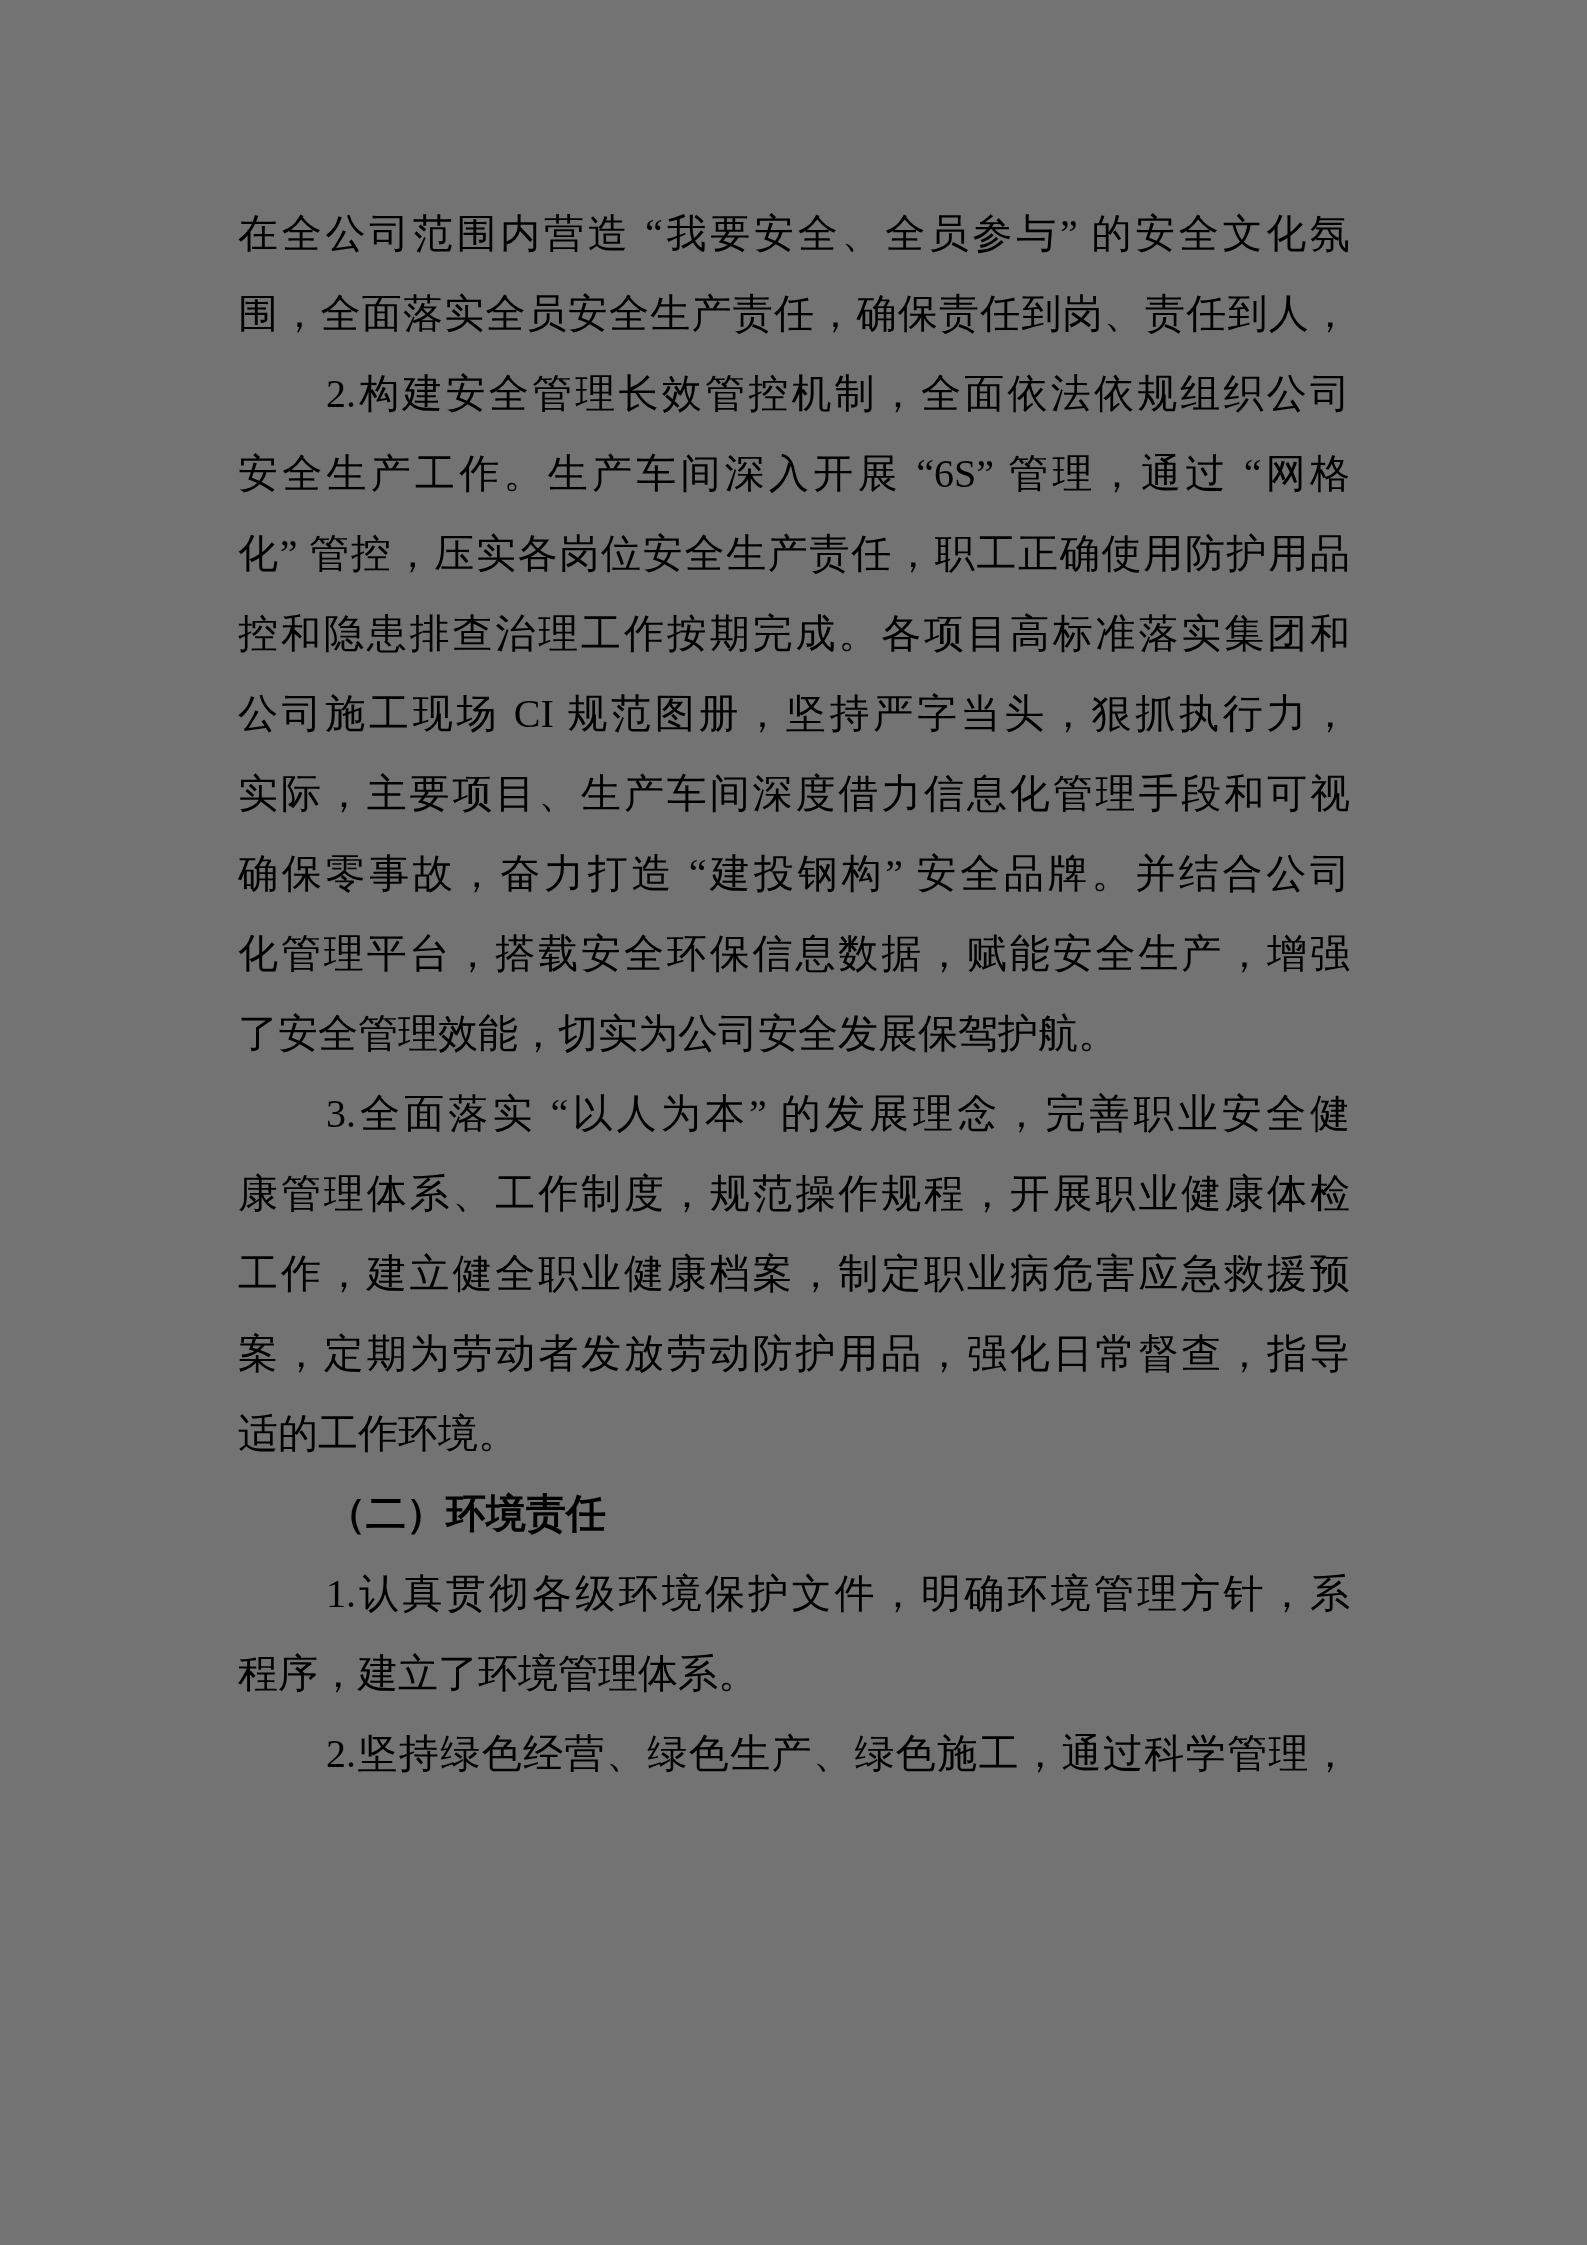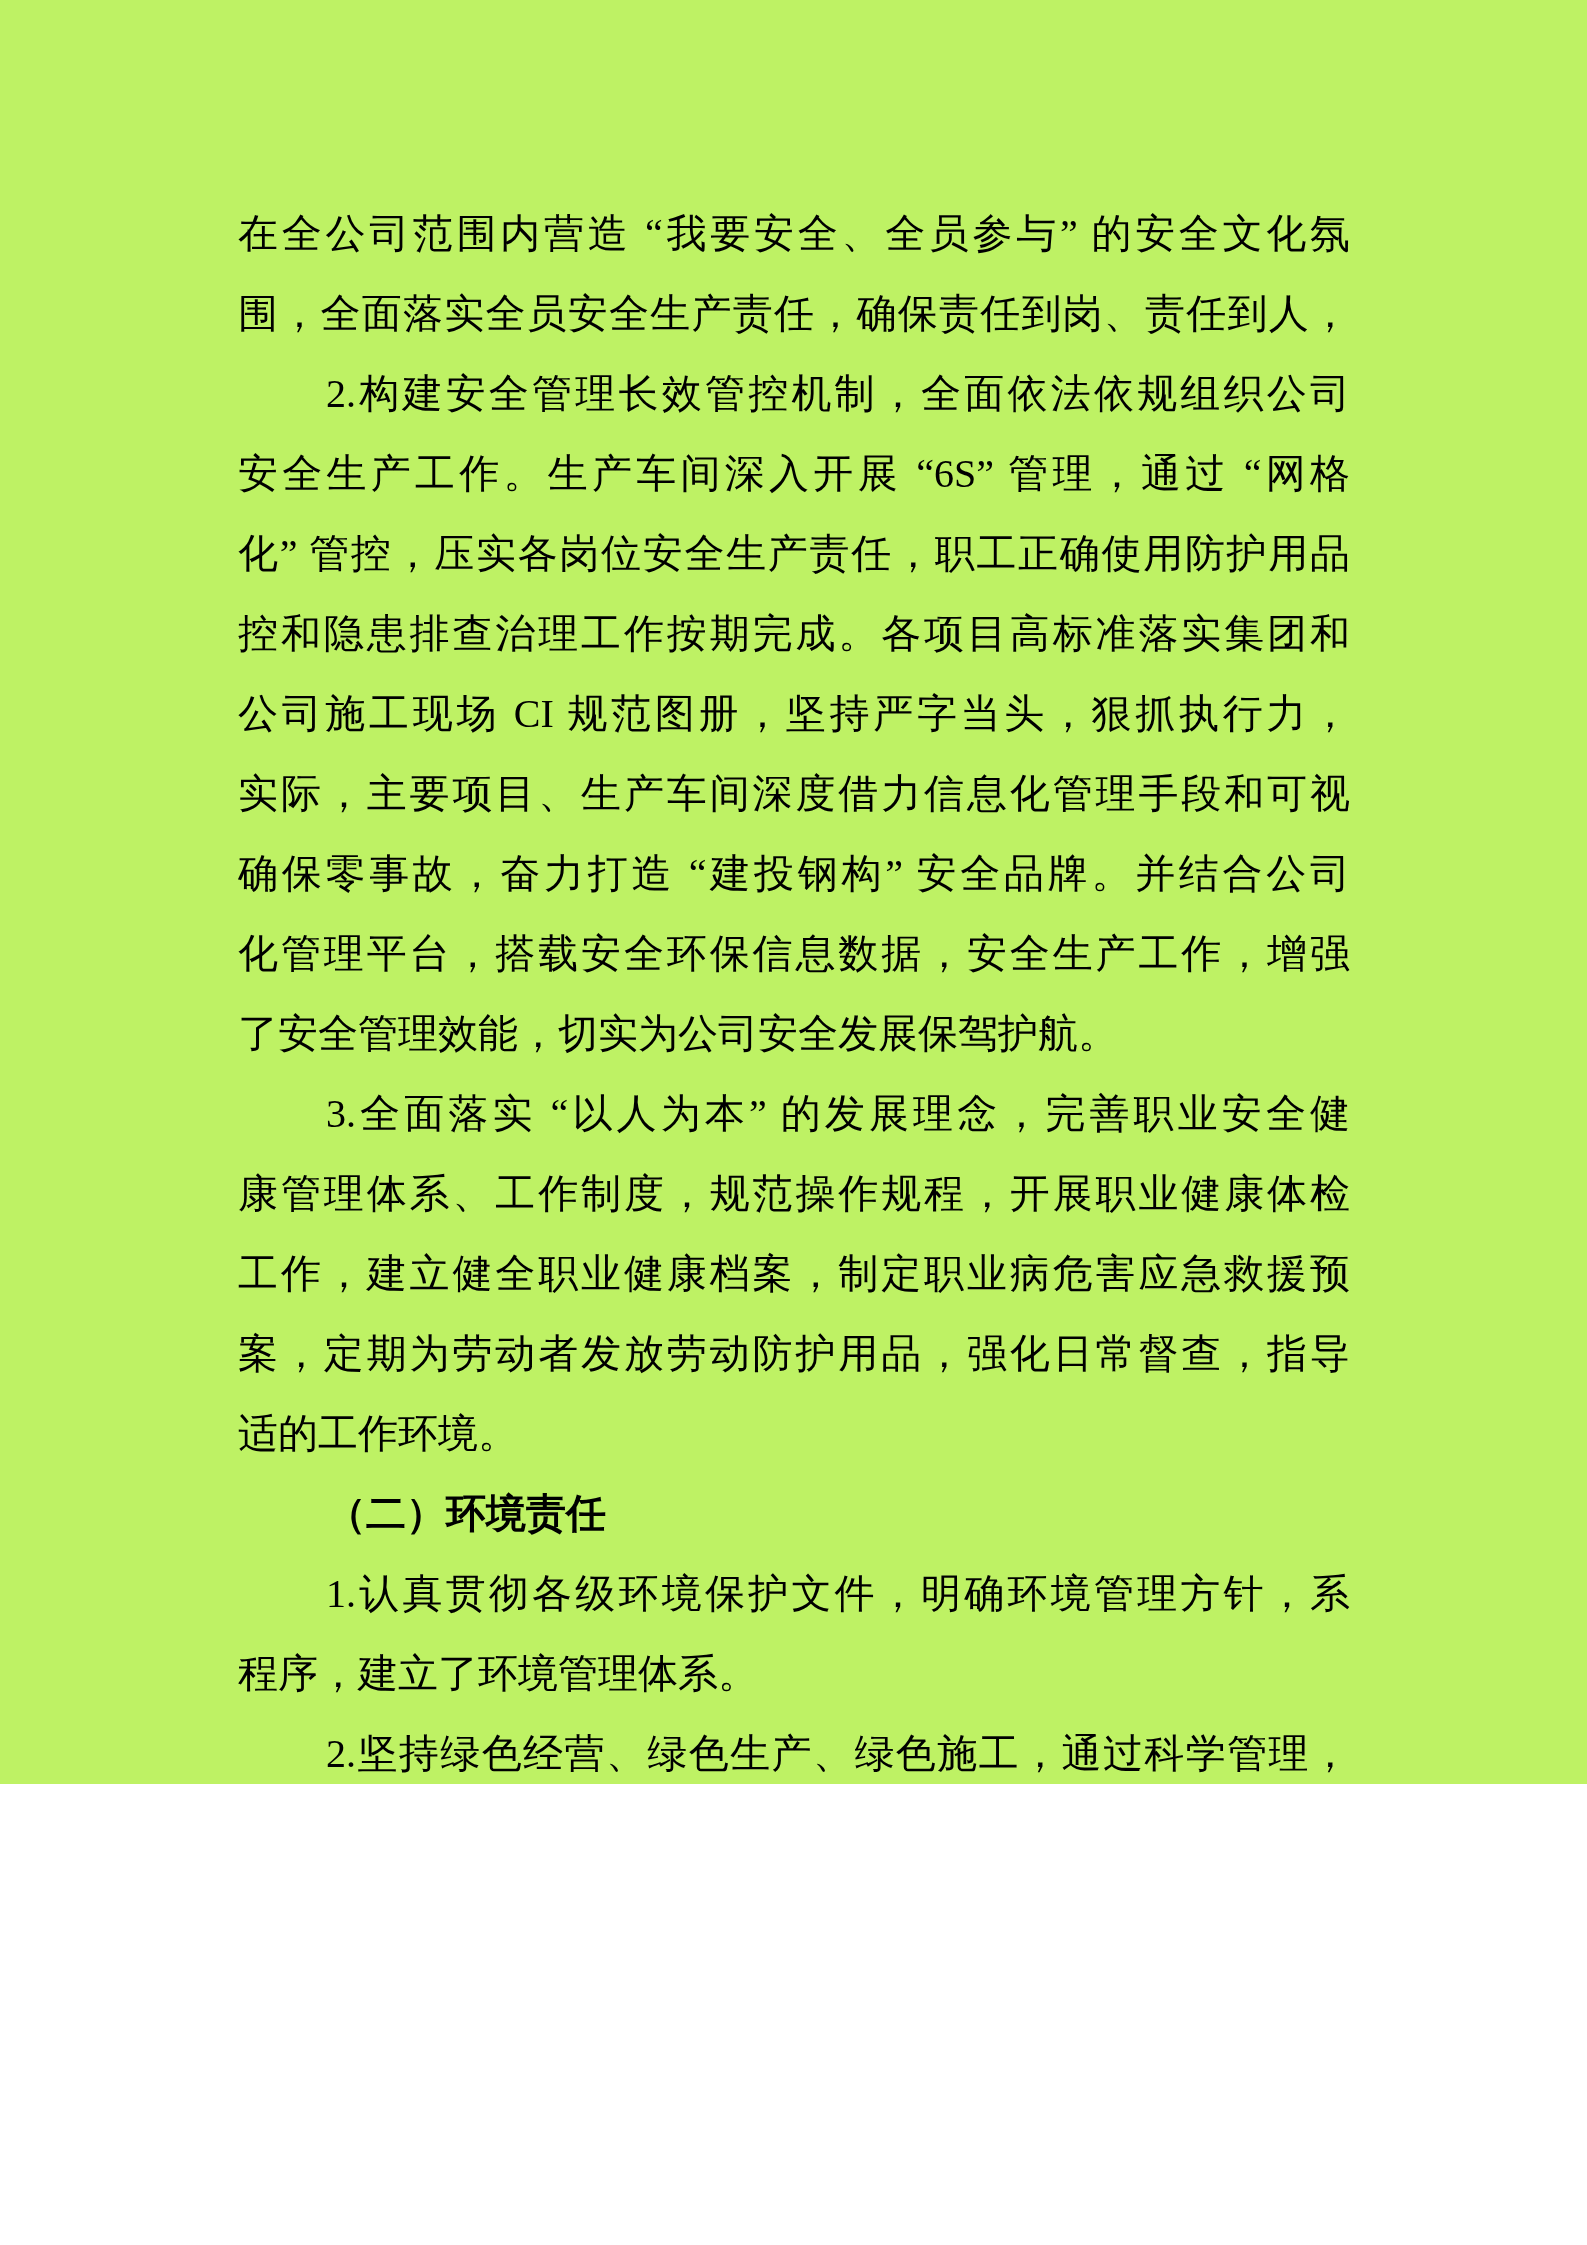--- a/index.html
+++ b/index.html
@@ -3,22 +3,22 @@
 <meta charset="utf-8">
 <style>
   html, body {
     margin: 0;
     padding: 0;
     background: #ffffff;
   }
   .page {
     position: relative;
     width: 1587px;
-    height: 1784px;
-    background: #bef264;
+    height: 2245px;
+    background: #737373;
     color: #000000;
     font-family: "Liberation Serif", serif;
     overflow: hidden;
   }
   .content {
     position: absolute;
     left: 238px;
     right: 237px;
     top: 194px;
   }
@@ -51,21 +51,21 @@
   <div class="content">
     <div class="ln j">在全公司范围内营造 “我要安全、全员参与” 的安全文化氛</div>
     <div class="ln j">围，全面落实全员安全生产责任，确保责任到岗、责任到人，</div>
     <div class="ln j ind">2.构建安全管理长效管控机制，全面依法依规组织公司</div>
     <div class="ln j">安全生产工作。生产车间深入开展 “6S” 管理，通过 “网格</div>
     <div class="ln j">化” 管控，压实各岗位安全生产责任，职工正确使用防护用品</div>
     <div class="ln j">控和隐患排查治理工作按期完成。各项目高标准落实集团和</div>
     <div class="ln j">公司施工现场 CI 规范图册，坚持严字当头，狠抓执行力，</div>
     <div class="ln j">实际，主要项目、生产车间深度借力信息化管理手段和可视</div>
     <div class="ln j">确保零事故，奋力打造 “建投钢构” 安全品牌。并结合公司</div>
-    <div class="ln j">化管理平台，搭载安全环保信息数据，安全生产工作，增强</div>
+    <div class="ln j">化管理平台，搭载安全环保信息数据，赋能安全生产，增强</div>
     <div class="ln">了安全管理效能，切实为公司安全发展保驾护航。</div>
     <div class="ln j ind">3.全面落实 “以人为本” 的发展理念，完善职业安全健</div>
     <div class="ln j">康管理体系、工作制度，规范操作规程，开展职业健康体检</div>
     <div class="ln j">工作，建立健全职业健康档案，制定职业病危害应急救援预</div>
     <div class="ln j">案，定期为劳动者发放劳动防护用品，强化日常督查，指导</div>
     <div class="ln">适的工作环境。</div>
     <div class="ln h ind">（二）环境责任</div>
     <div class="ln j ind">1.认真贯彻各级环境保护文件，明确环境管理方针，系</div>
     <div class="ln">程序，建立了环境管理体系。</div>
     <div class="ln j ind">2.坚持绿色经营、绿色生产、绿色施工，通过科学管理，</div>

